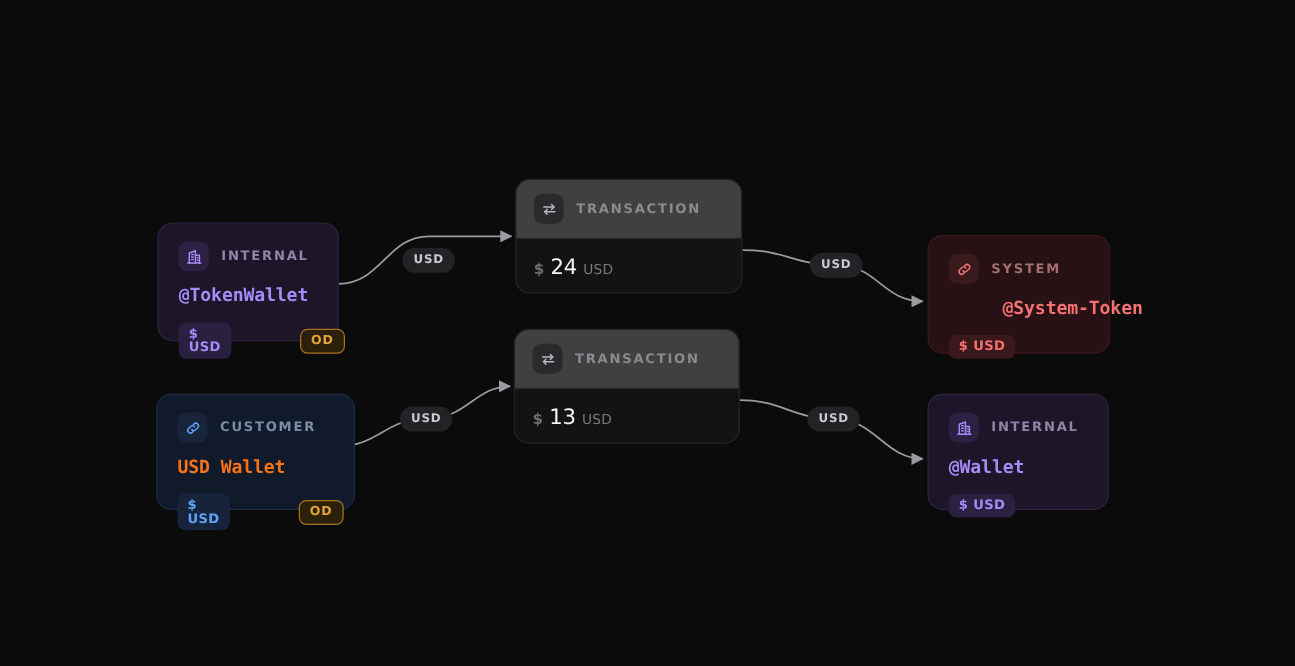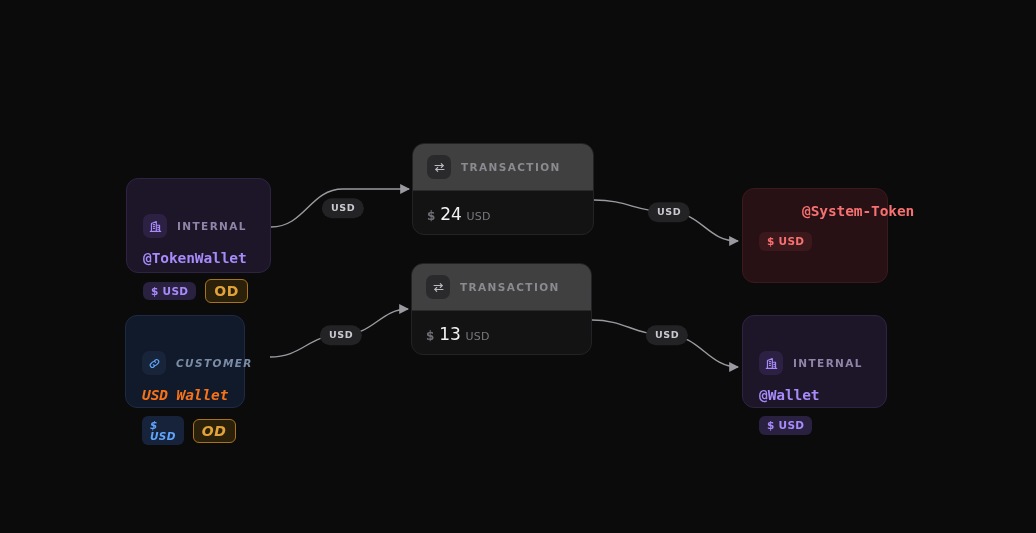--- a/index.html
+++ b/index.html
@@ -39,21 +39,20 @@
     box-sizing: border-box;
     padding: 14px 16px 14px 16px;
     border: 1px solid transparent;
   }
 
   .node-head {
     display: flex;
     align-items: center;
     gap: 10px;
     margin-bottom: 12px;
-    margin-top: 21px;
   }
 
   .node-icon {
     width: 24px;
     height: 24px;
     border-radius: 7px;
     display: flex;
     align-items: center;
     justify-content: center;
     flex: 0 0 auto;
@@ -85,29 +84,30 @@
   .badge-cur {
     font-size: 10.5px;
     font-weight: 700;
     letter-spacing: 0.3px;
     border-radius: 6px;
     padding: 4px 8px;
     line-height: 1;
   }
 
   .badge-od {
-    font-size: 14px;
+    font-size: 10px;
     font-weight: 700;
     letter-spacing: 0.7px;
     border-radius: 6px;
     padding: 4px 8px;
     line-height: 1;
     border: 1px solid #a9731c;
     color: #e2a33a;
     background: #2b2009;
+    margin-left: 46px;
   }
 
   
   .t-internal {
     background: #1d1629;
     border-color: #2e2442;
   }
   .t-internal .node-icon { background: #2c2142; }
   .t-internal .node-kind { color: #8f85a8; }
   .t-internal .node-title { color: #a78bfa; }
@@ -244,38 +244,47 @@
       </span>
       <span class="node-kind">INTERNAL</span>
     </div>
     <div class="node-title">@TokenWallet</div>
     <div class="node-badges">
       <span class="badge-cur">$ USD</span>
       <span class="badge-od">OD</span>
     </div>
   </div>
 
-  <div class="node t-customer" style="left:125px; top:315px; width:120px; height:93px;font-style:italic;">
+  <div class="node t-customer" style="left:125px; top:315px; width:159px; height:93px;">
     <div class="node-head">
       <span class="node-icon">
         <svg width="13" height="13" viewBox="0 0 16 16" fill="none" stroke="#60a5fa" stroke-width="1.4" stroke-linecap="round" stroke-linejoin="round">
           <path d="M6.6 9.4a2.6 2.6 0 0 0 3.9.3l2-2a2.6 2.6 0 0 0-3.7-3.7l-1.1 1.1"></path>
           <path d="M9.4 6.6a2.6 2.6 0 0 0-3.9-.3l-2 2a2.6 2.6 0 0 0 3.7 3.7l1.1-1.1"></path>
         </svg>
       </span>
       <span class="node-kind">CUSTOMER</span>
     </div>
     <div class="node-title">USD Wallet</div>
     <div class="node-badges">
       <span class="badge-cur">$ USD</span>
       <span class="badge-od">OD</span>
     </div>
   </div>
 
   <div class="node t-system" style="left:742px; top:188px; width:146px; height:95px;">
+    <div class="node-head">
+      <span class="node-icon">
+        <svg width="13" height="13" viewBox="0 0 16 16" fill="none" stroke="#f87171" stroke-width="1.4" stroke-linecap="round" stroke-linejoin="round">
+          <path d="M6.6 9.4a2.6 2.6 0 0 0 3.9.3l2-2a2.6 2.6 0 0 0-3.7-3.7l-1.1 1.1"></path>
+          <path d="M9.4 6.6a2.6 2.6 0 0 0-3.9-.3l-2 2a2.6 2.6 0 0 0 3.7 3.7l1.1-1.1"></path>
+        </svg>
+      </span>
+      <span class="node-kind">SYSTEM</span>
+    </div>
     <div class="node-title">@System-Token</div>
     <div class="node-badges">
       <span class="badge-cur">$ USD</span>
     </div>
   </div>
 
   <div class="node t-internal" style="left:742px; top:315px; width:145px; height:93px;">
     <div class="node-head">
       <span class="node-icon">
         <svg width="13" height="13" viewBox="0 0 16 16" fill="none" stroke="#a78bfa" stroke-width="1.4" stroke-linecap="round" stroke-linejoin="round">

